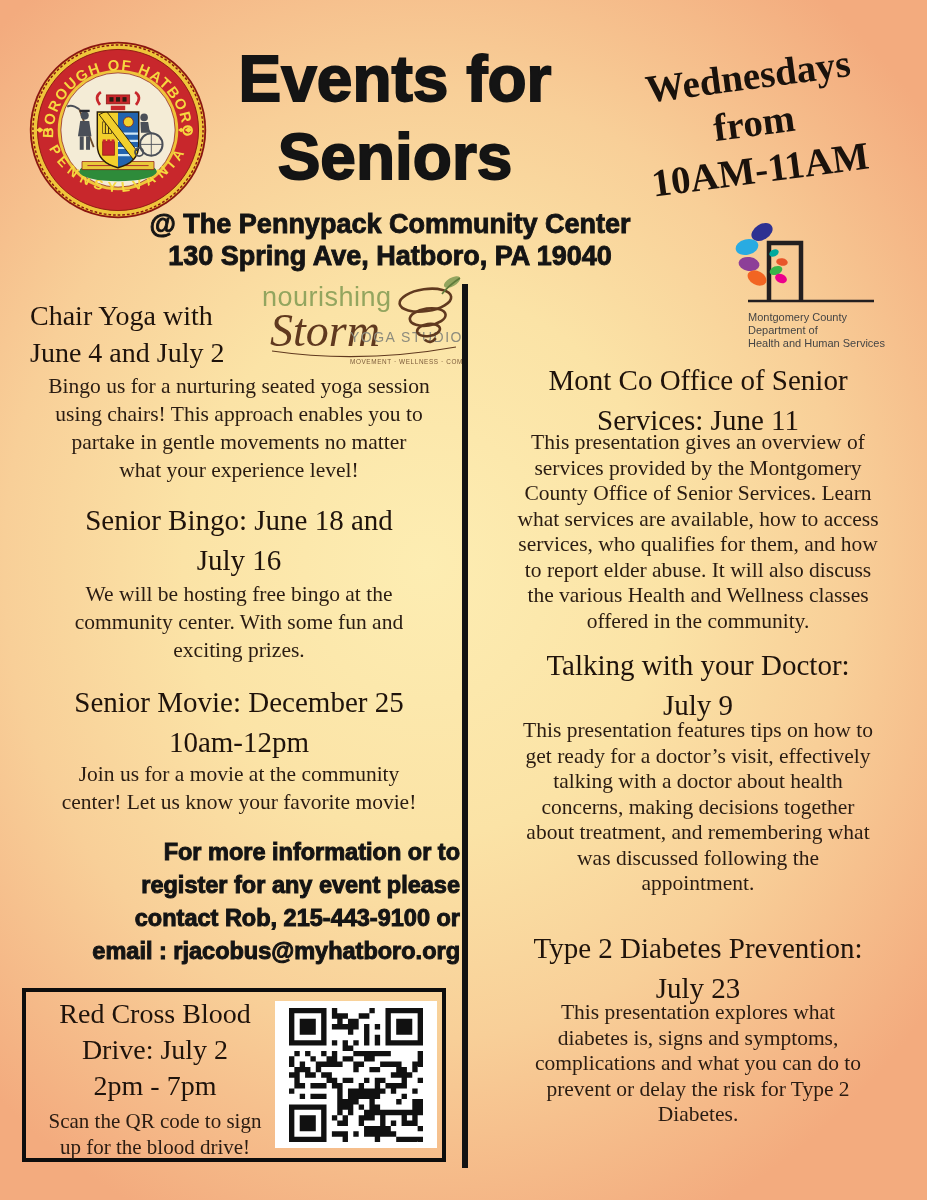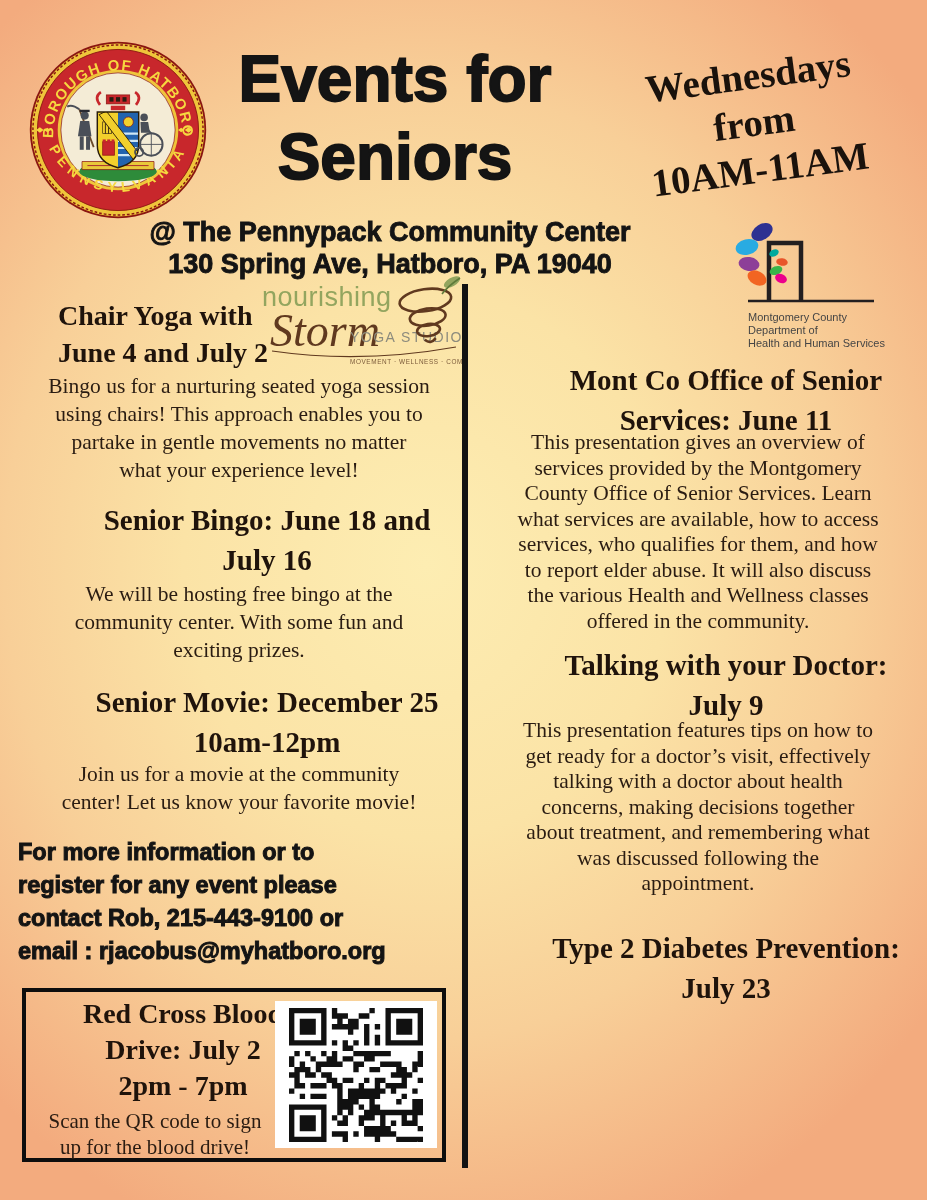--- a/index.html
+++ b/index.html
@@ -20,35 +20,35 @@
     left:190px; top:40px; width:410px; text-align:center;
     font-size:64px; line-height:78px; -webkit-text-stroke:1.8px #141414;
   }
   .schedule{
     left:598px; top:52px; width:312px; text-align:center;
     transform:rotate(-7.5deg); transform-origin:center;
     font-weight:bold; font-size:39px; line-height:47px; color:#1a120c;
   }
   .venue{
     left:115px; top:208px; width:550px; text-align:center;
-    font-size:27px; line-height:32px;margin-top:8px; -webkit-text-stroke:0.9px #141414;
+    font-size:27px; line-height:32px; -webkit-text-stroke:0.9px #141414;
   }
   .divider{ left:462px; top:284px; width:6px; height:884px; background:#121212; }
   .classes-intro{
     left:520px; top:284px; width:216px; text-align:center;
     font-weight:bold; font-size:21px; line-height:28px; color:#1f130b;
   }
-  .head{ font-weight:bold; color:#1f130b; text-align:center;margin-left:28px; }
+  .head{ font-weight:normal; color:#1f130b; text-align:center; }
   .h-left{ left:30px; width:250px; text-align:left; font-size:28px; line-height:37px; }
   .h-col-l{ left:18px; width:442px; font-size:29px; line-height:40px; }
   .h-col-r{ left:480px; width:436px; font-size:29px; line-height:40px; }
   .body-l{ left:18px; width:442px; text-align:center; font-size:21.5px; line-height:28px; }
   .body-r{ left:480px; width:436px; text-align:center; font-size:21.5px; line-height:25.5px; }
   .contact{
-    left:18px; top:836px; width:442px; text-align:left;
+    left:18px; top:836px; width:442px; text-align:right;
     font-size:23.5px; line-height:33px; -webkit-text-stroke:1px #141414;
   }
   .blood-box{
     left:22px; top:988px; width:416px; height:166px;
     border:4px solid #0d0d0d;
   }
   .blood-head{ left:4px; top:4px; width:250px; font-size:28px; line-height:36px; }
   .blood-sub{ left:4px; top:116px; width:250px; text-align:center; font-size:21px; line-height:26px; }
   .qr-panel{
     left:249px; top:9px; width:162px; height:147px; background:#ffffff;
@@ -252,14 +252,19 @@
   <div class="abs body-r ml" style="top:718px">This presentation features tips on how to
 get ready for a doctor’s visit, effectively
 talking with a doctor about health
 concerns, making decisions together
 about treatment, and remembering what
 was discussed following the
 appointment.</div>
 
   <div class="abs head h-col-r ml" style="top:928px">Type 2 Diabetes Prevention:
 July 23</div>
+  <div class="abs body-r ml" style="top:1000px">This presentation explores what
+diabetes is, signs and symptoms,
+complications and what you can do to
+prevent or delay the risk for Type 2
+Diabetes.</div>
 
 </div>
 
 </body></html>

